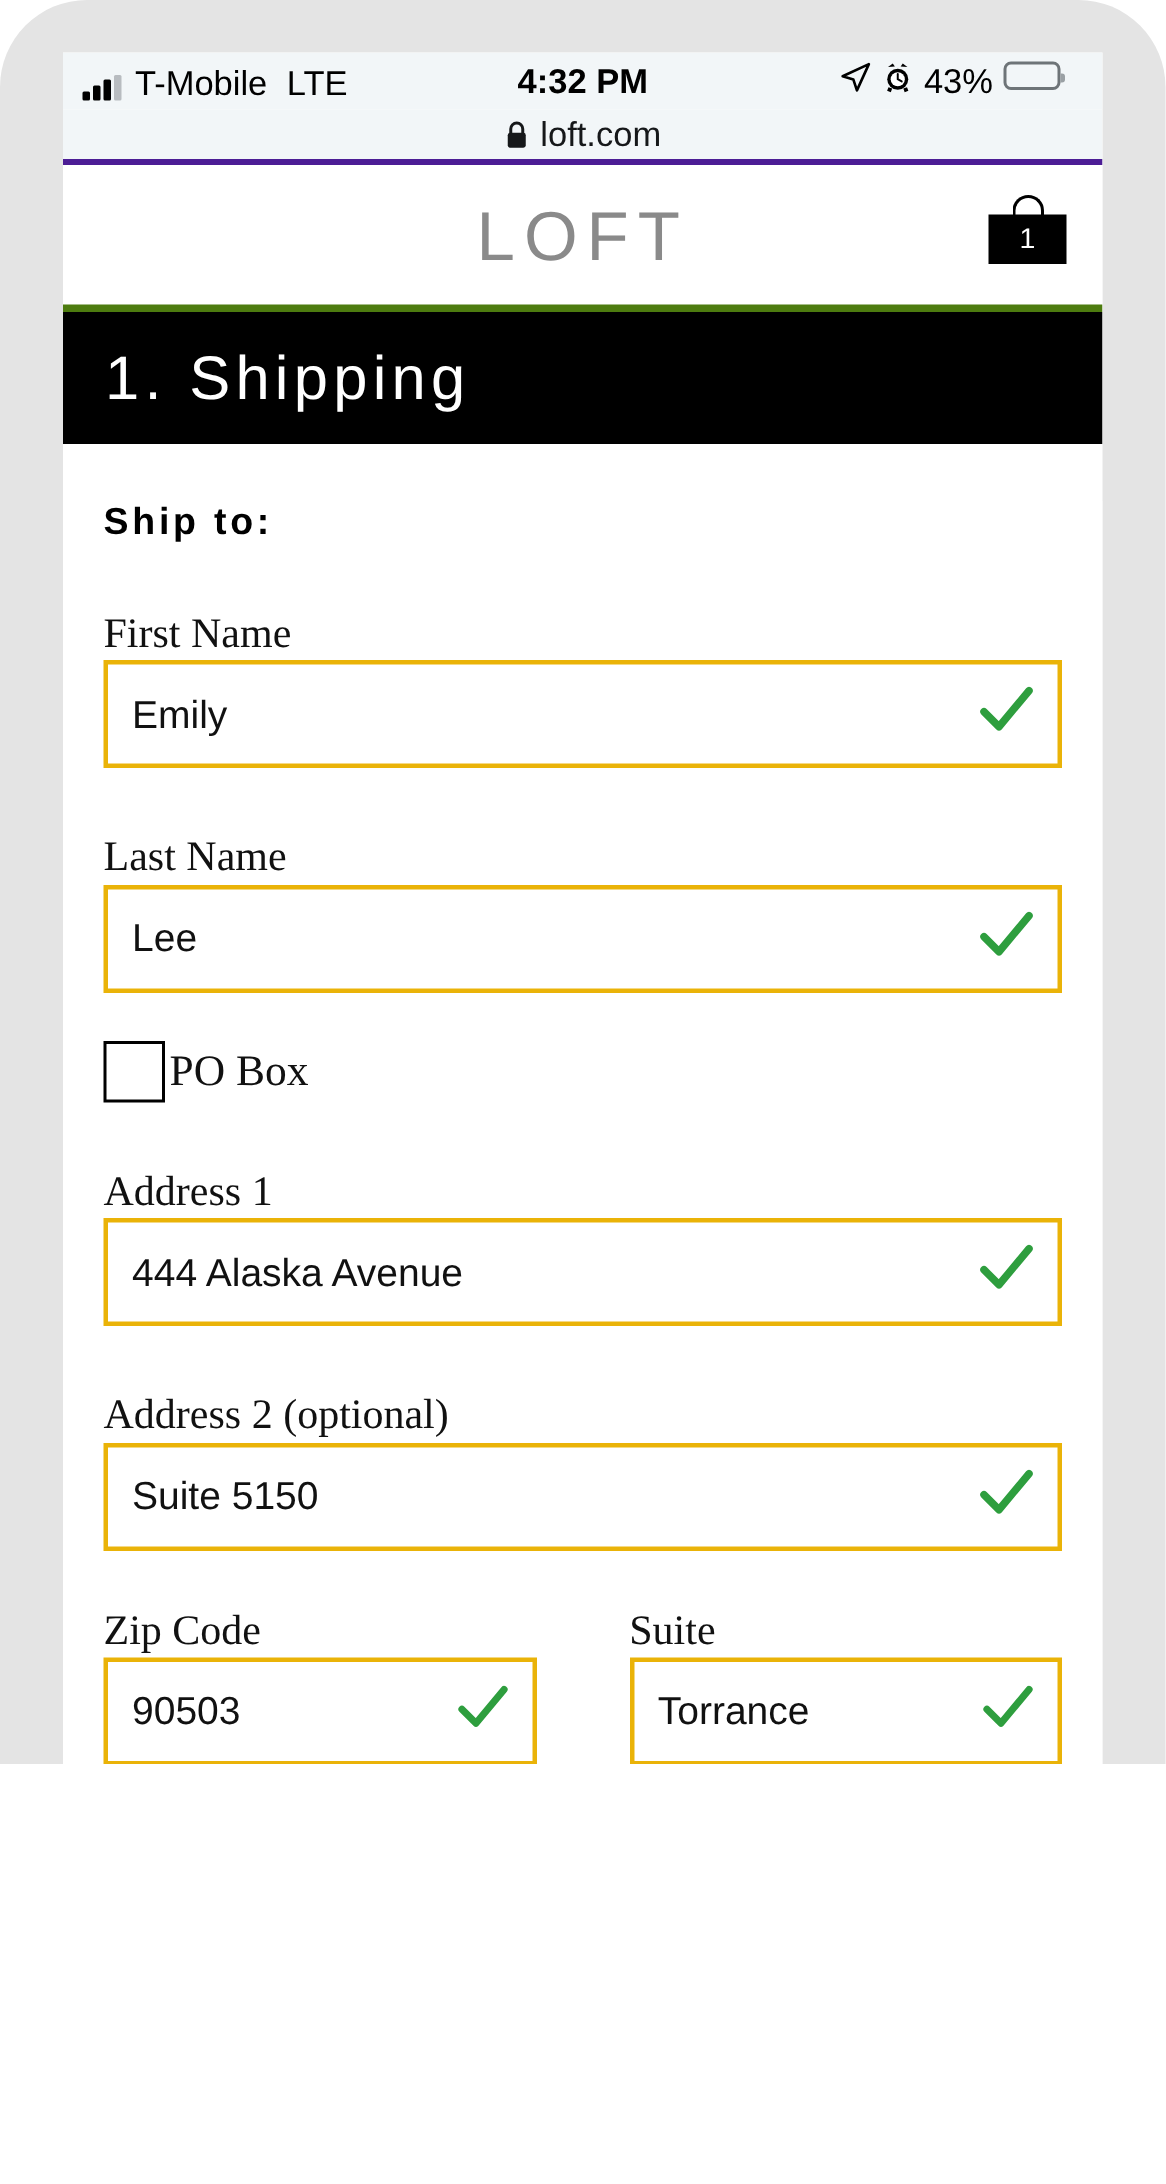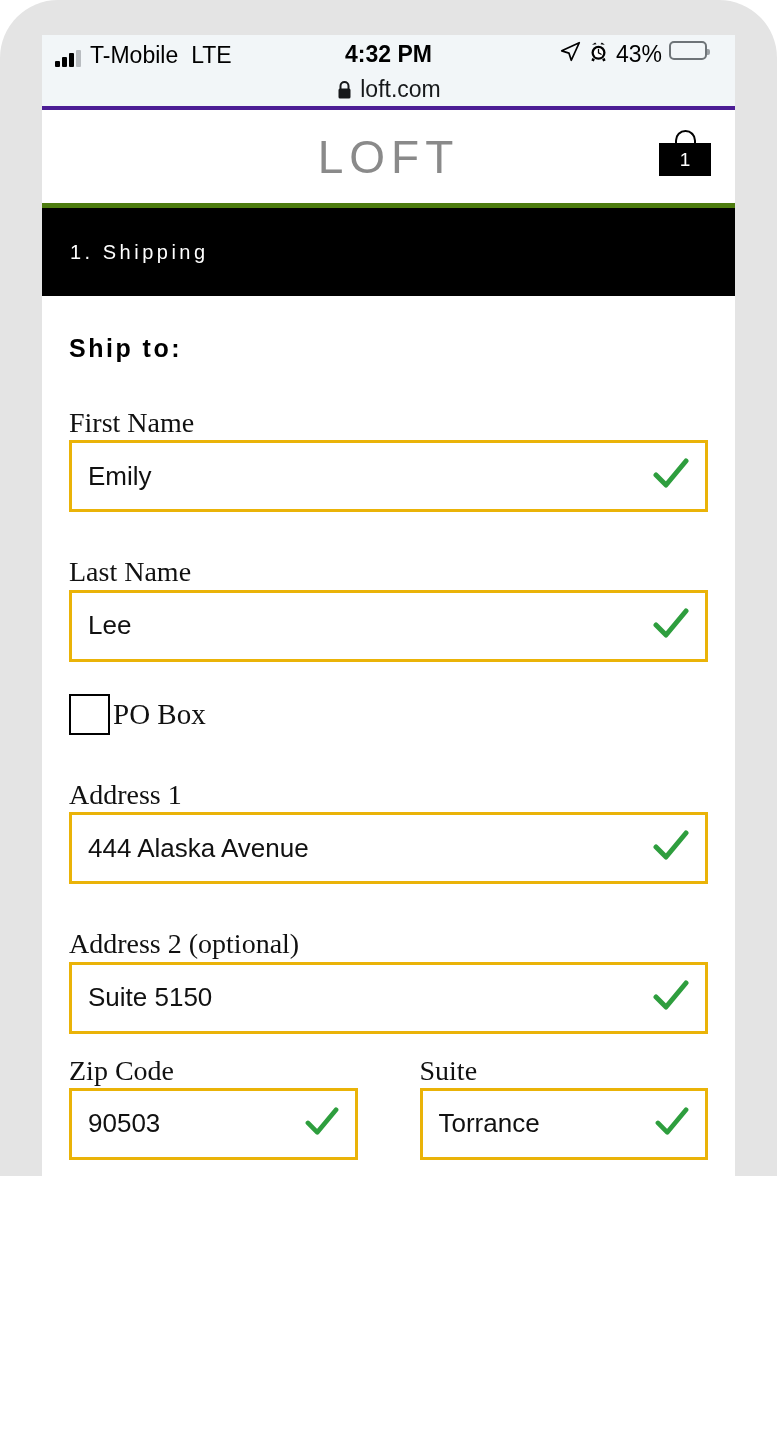--- a/index.html
+++ b/index.html
@@ -205,21 +205,21 @@
   
   .step-banner {
     height: 88px;
     background: #000000;
     display: flex;
     align-items: center;
     padding-left: 28px;
   }
   .step-title {
     color: #ffffff;
-    font-size: 20px;
+    font-size: 41px;
     letter-spacing: 3.5px;
     font-weight: 400;
   }
 
   
   .form-area {
     padding: 0 27px;
     background: #ffffff;
   }
   .ship-to {
@@ -281,21 +281,21 @@
     font-family: "Liberation Serif", serif;
     font-size: 29px;
     color: #111;
     margin-left: 3px;
   }
 
   
   .row-2col {
     display: flex;
     gap: 62px;
-    margin-top: 22px;
+    margin-top: 39px;
   }
   .row-2col .field {
     margin-top: 0;
     flex: 1;
   }
   .row-2col .input-box {
     padding-right: 10px;
   }
 </style>
 </head>

